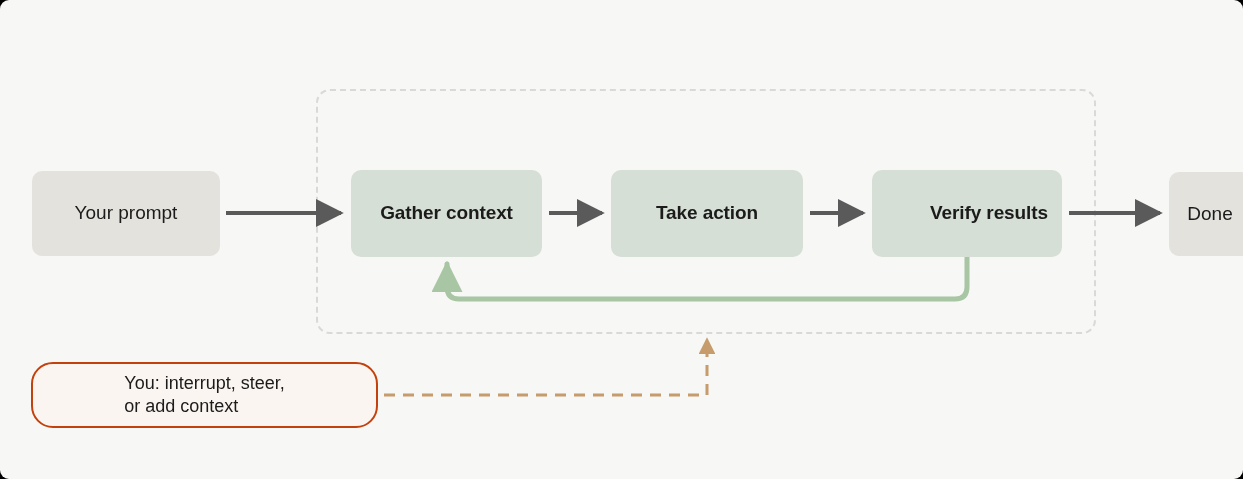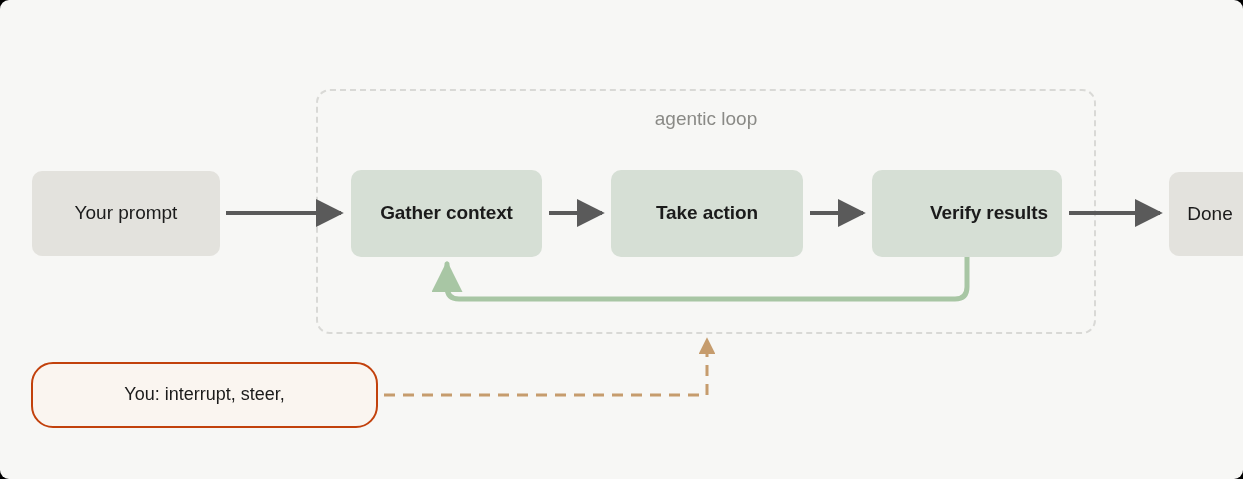--- a/index.html
+++ b/index.html
@@ -85,21 +85,20 @@
 
   .nowrap { white-space: nowrap; }
 </style>
 </head>
 <body>
 
 <div id="canvas">
 
   <div class="loop-container" style="left:316px; top:89px; width:780px; height:245px;"></div>
 
-  <div class="loop-caption" style="left:316px; top:108px; width:780px;">agentic loop</div>
 
   <svg id="wires" viewBox="0 0 1243 479" xmlns="http://www.w3.org/2000/svg">
     <defs>
       <marker id="arrow-gray" viewBox="0 0 10 10" refX="9" refY="5" markerWidth="7" markerHeight="7" orient="auto-start-reverse">
         <path d="M 0 0 L 10 5 L 0 10 z" fill="#5a5a5a"></path>
       </marker>
       <marker id="arrow-green" viewBox="0 0 10 10" refX="9" refY="5" markerWidth="6.2" markerHeight="6.2" orient="auto-start-reverse">
         <path d="M 0 0 L 10 5 L 0 10 z" fill="#a8c6a4"></path>
       </marker>
       <marker id="arrow-tan" viewBox="0 0 10 10" refX="9" refY="5" markerWidth="5.6" markerHeight="5.6" orient="auto-start-reverse">
@@ -136,16 +135,17 @@
     <span class="nowrap">Verify results</span>
   </div>
 
   <div class="node node-plain" style="left:1169px; top:172px; width:82px; height:84px;">
     <span class="nowrap">Done</span>
   </div>
 
   <div class="node node-user" style="left:31px; top:362px; width:347px; height:66px;">
     <div>
       <div>You: interrupt, steer,</div>
+      <div>or add context</div>
     </div>
   </div>
 
 </div>
 
 </body></html>

